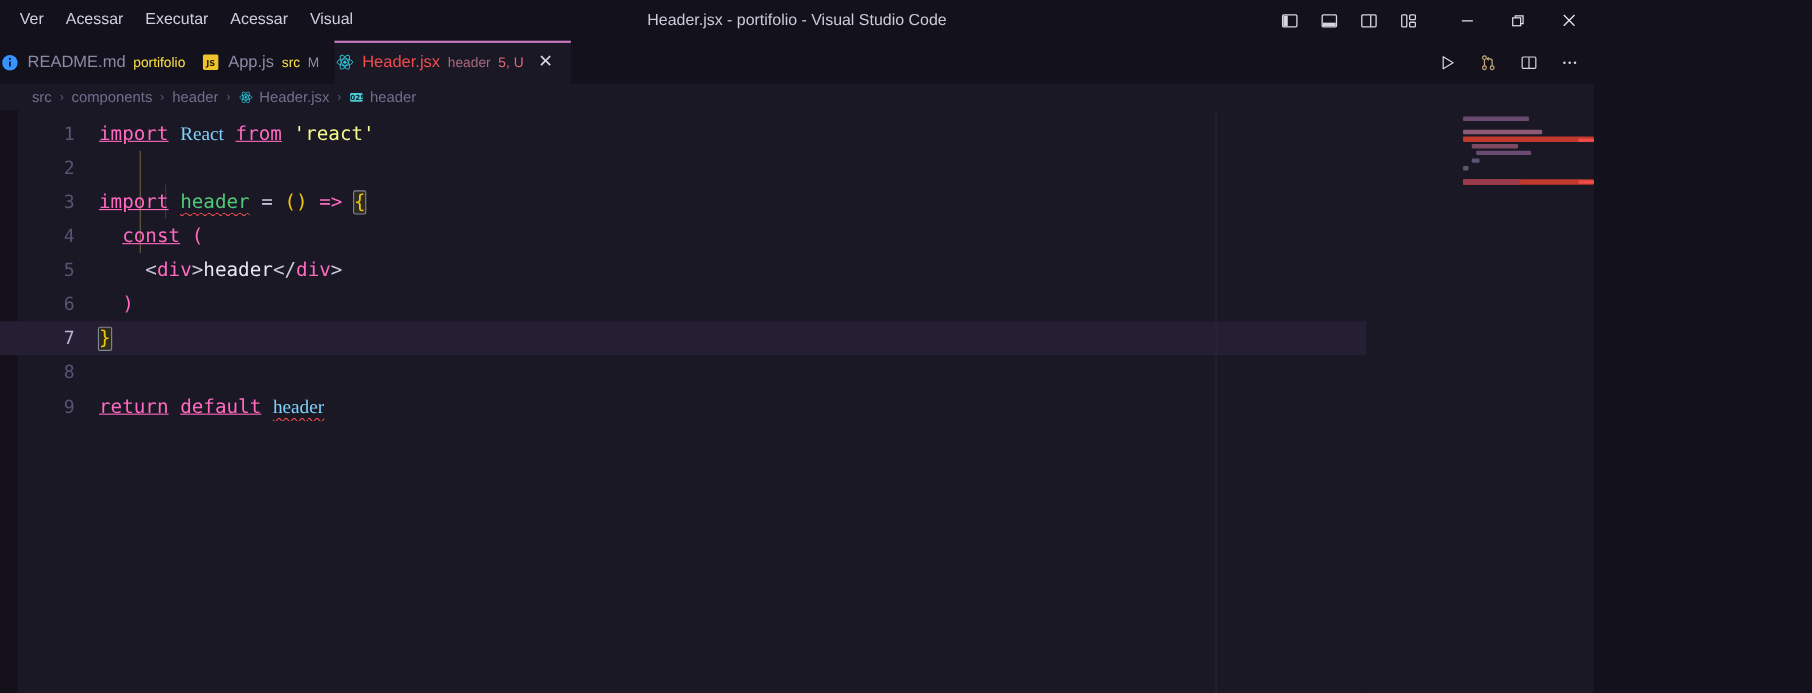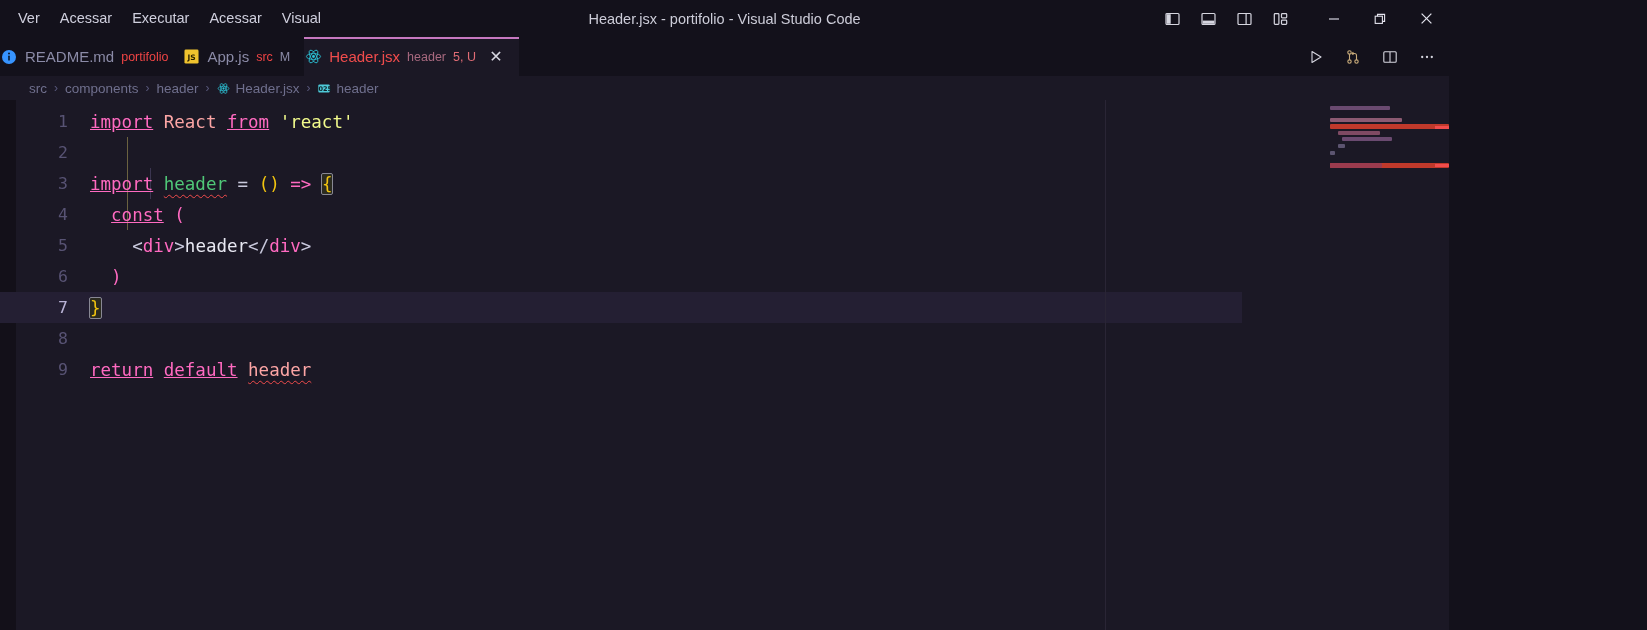--- a/index.html
+++ b/index.html
@@ -117,21 +117,21 @@
     flex: 0 0 18px;
   }
   .tab-label {
     font-size: 15px;
     color: #8b8ba7;
     white-space: nowrap;
   }
   .tab.active .tab-label { color: #f14c4c; }
   .tab-desc {
     font-size: 12.5px;
-    color: #ef4444;
+    color: #fde047;
     white-space: nowrap;
   }
   .tab.active .tab-desc { color: #a8697f; }
   .tab-badge {
     font-size: 12.5px;
     color: #8b8ba7;
     white-space: nowrap;
   }
   .tab.active .tab-badge { color: #e06c75; }
   .tab-close {
@@ -240,21 +240,21 @@
     font-family: "DejaVu Sans Mono", monospace;
     font-size: 17.5px;
     white-space: pre;
     position: relative;
     z-index: 1;
     letter-spacing: 0px;
   }
 
   
   .t-kw      { color: #ff6ac1; text-decoration: underline; }
-  .t-ident   { color: #fca5a5; }
+  .t-ident   { color: #7dd3fc; font-family: Liberation Serif, serif; }
   .t-str     { color: #f1fa8c; }
   .t-fn      { color: #50c878; }
   .t-punct   { color: #c9c9dd; }
   .t-paren   { color: #f1c40f; }
   .t-arrow   { color: #ff6ac1; }
   .t-tag     { color: #ff6ac1; }
   .t-brk     { color: #c9c9dd; }
   .t-text    { color: #e8e8f2; }
   .t-plain   { color: #d8d8e8; }
 

